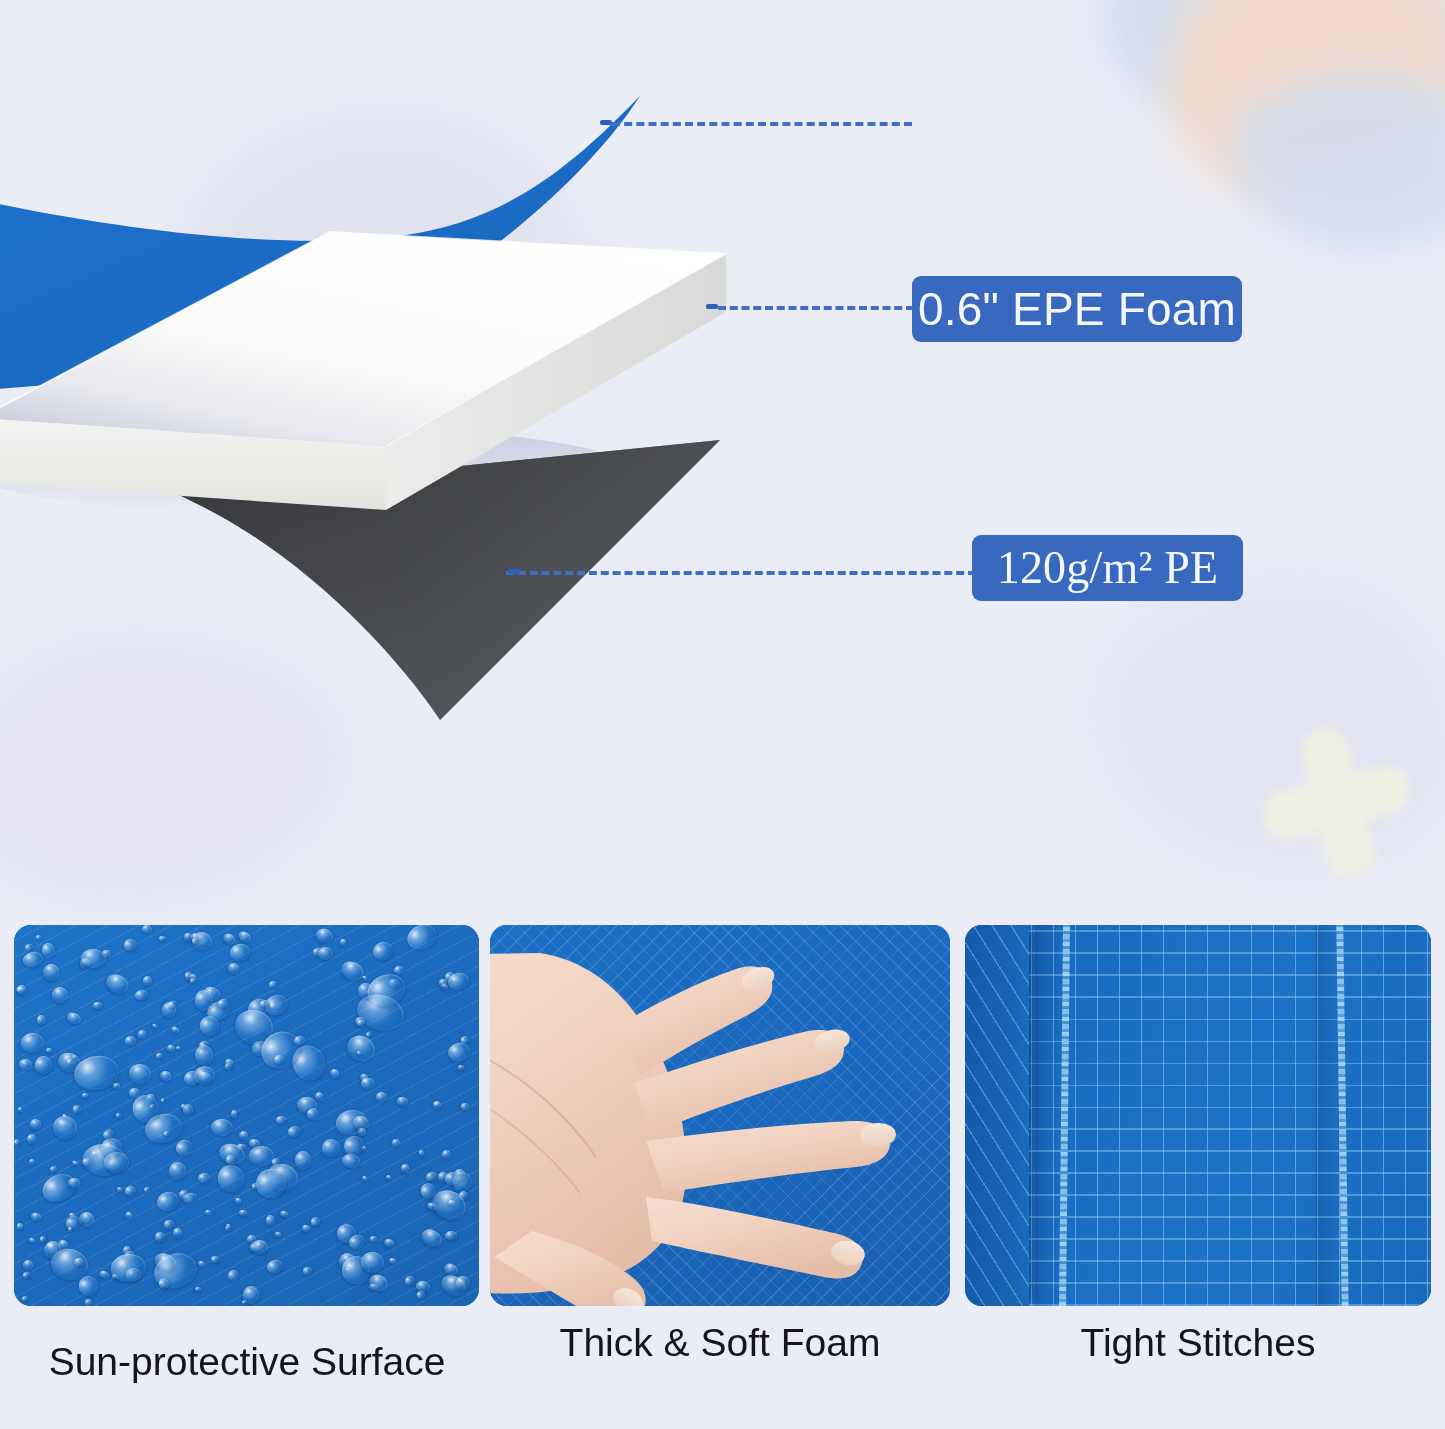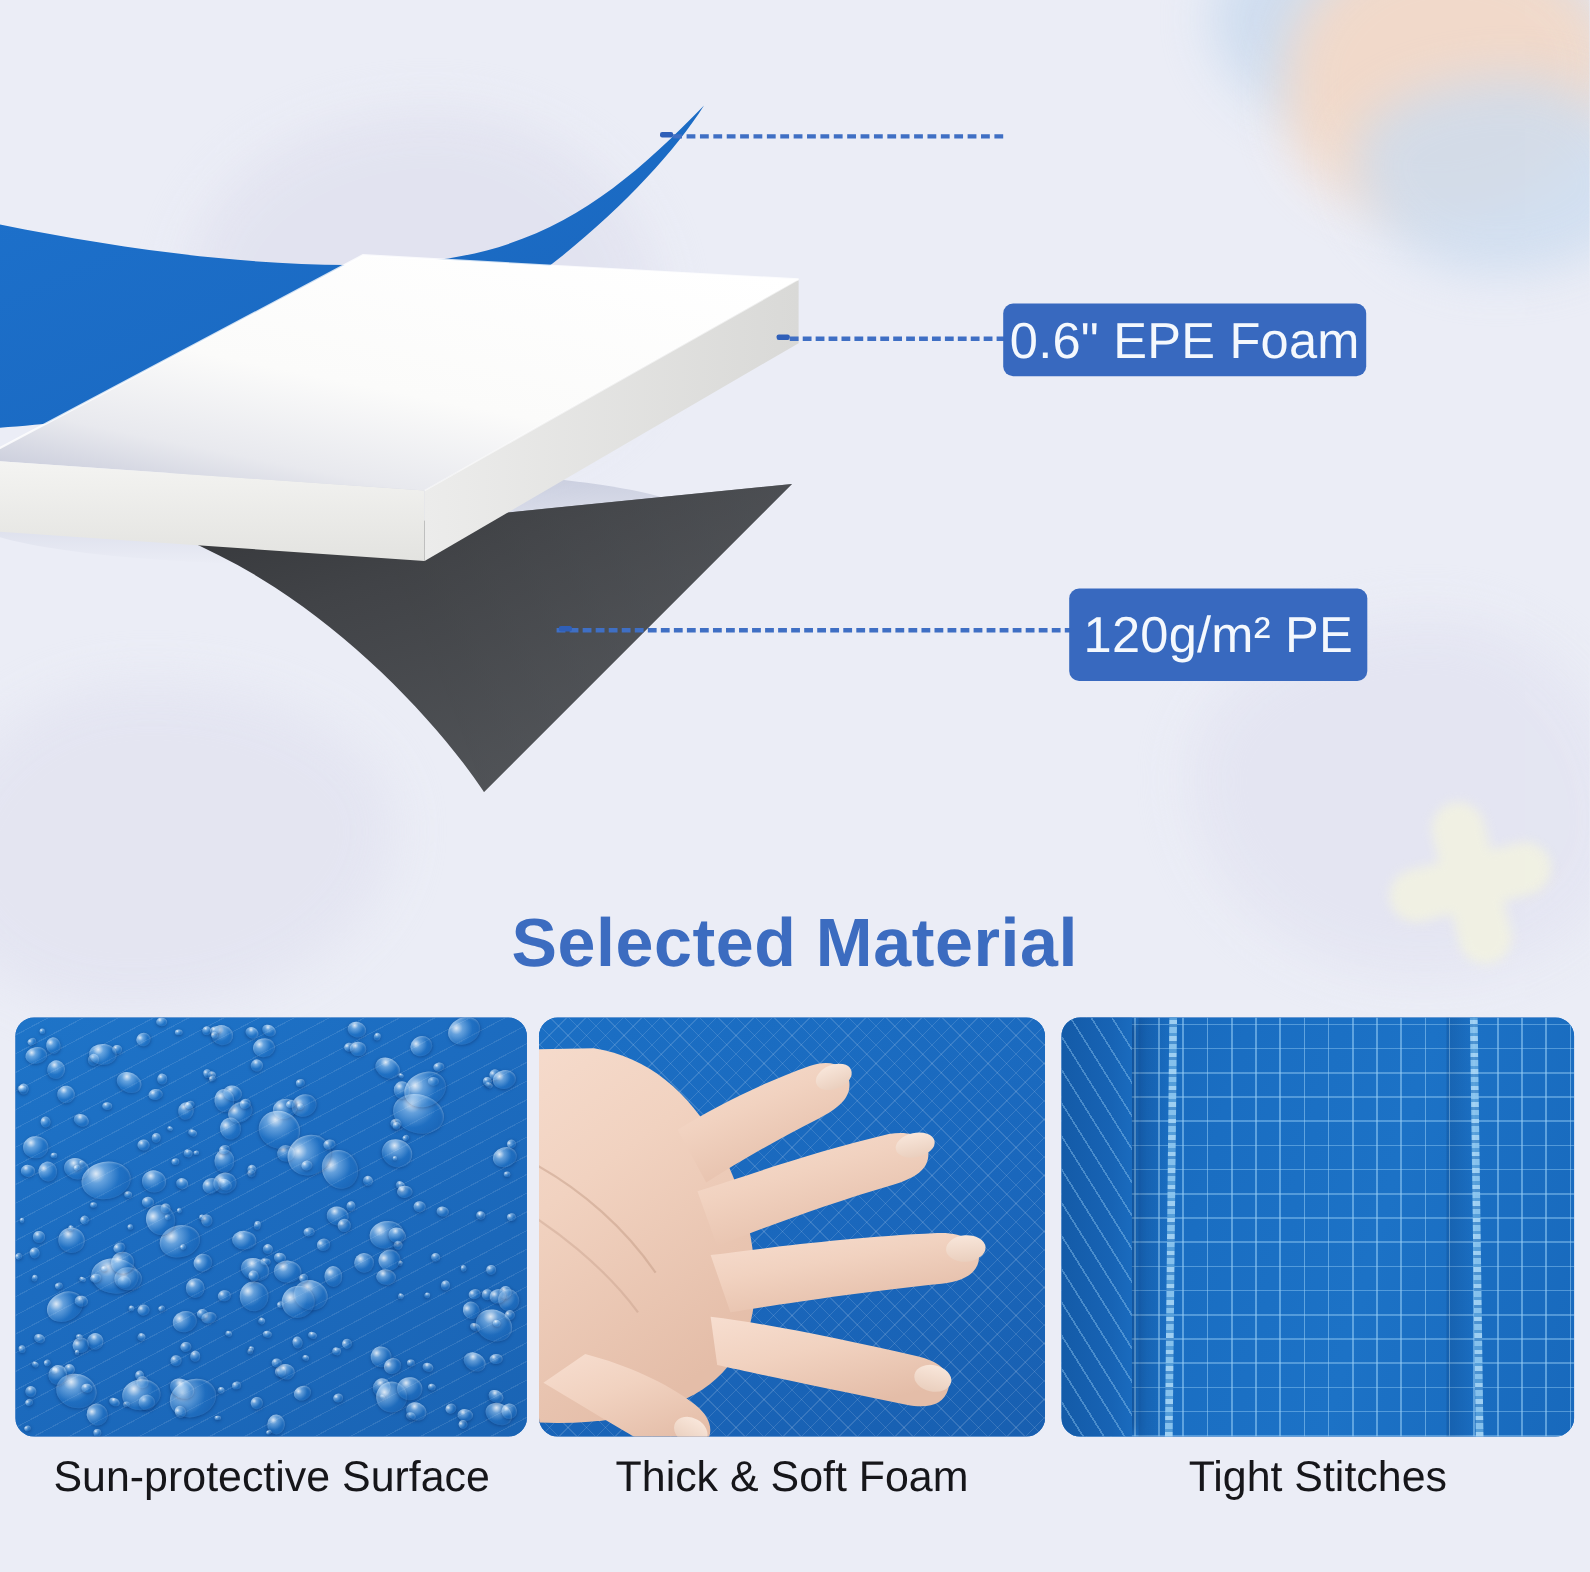--- a/index.html
+++ b/index.html
@@ -78,21 +78,21 @@
     line-height:1;
     letter-spacing:.2px;
     display:flex;align-items:center;justify-content:center;
     padding:0 16px;
     box-sizing:border-box;
     white-space:nowrap;
     font-family:"Liberation Sans",sans-serif;
   }
   .badge-1{left:910px;top:88px;width:332px;height:66px;}
   .badge-2{left:912px;top:276px;width:330px;height:66px;}
-  .badge-3{left:972px;top:535px;width:271px;height:84px;}
+  .badge-3{left:972px;top:535px;width:271px;height:66px;font-family:Liberation Serif, serif;}
 
   
   .heading{
     position:absolute;left:0;top:822px;width:1445px;
     text-align:center;
     font-size:62px;
     font-weight:bold;
     color:#3c6cc0;
     letter-spacing:.5px;
     font-family:"Liberation Sans",sans-serif;
@@ -175,21 +175,21 @@
     position:absolute;top:0;
     text-align:center;
     color:#16161a;
     font-size:39px;
     line-height:1.28;
     font-family:"Liberation Sans",sans-serif;
   }
   .caption-1{left:0px;width:494px;}
   .caption-2{left:489px;width:462px;}
   .caption-3{left:963px;width:470px;}
-  .caption .l2{display:block;}
+  .caption .l2{display:block;margin-top:19px;}
 </style>
 </head>
 <body>
 
 <div id="stage">
 
   <div class="bg-layer">
     <div class="blob blob-lav-a"></div>
     <div class="blob blob-blue-a"></div>
     <div class="blob blob-peach"></div>
@@ -264,21 +264,20 @@
   <div class="leader leader-1"></div>
   <div class="leader-dot dot-1"></div>
   <div class="leader leader-2"></div>
   <div class="leader-dot dot-2"></div>
   <div class="leader leader-3"></div>
   <div class="leader-dot dot-3"></div>
 
   <div class="badge badge-2">0.6" EPE Foam</div>
   <div class="badge badge-3">120g/m² PE</div>
 
-  <div class="heading">Selected Material</div>
 
   <div class="cards">
 
     <div class="card card-1">
       <div class="photo">
         <div class="tarp"></div>
         <div id="drops">
             <div class="drop" style="width: 11.7px; height: 10.1px; left: 184.3px; top: 248.2px; transform: rotate(-8.5deg);"></div>
             <div class="drop" style="width: 10.8px; height: 11.4px; left: 213.9px; top: 345px; transform: rotate(-13.8deg);"></div>
             <div class="drop" style="width: 10px; height: 8.8px; left: 340.5px; top: 92.4px; transform: rotate(11.7deg);"></div>

